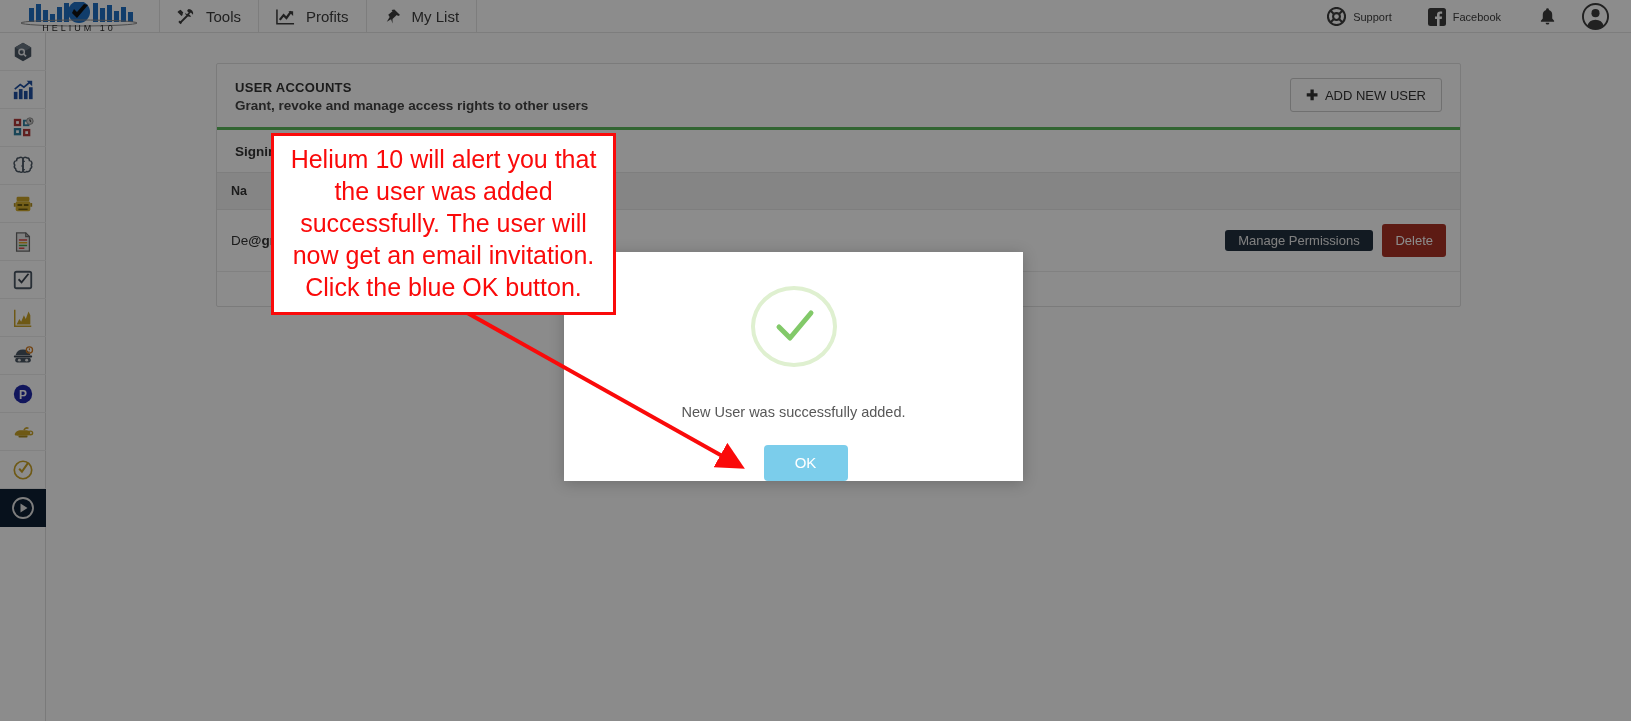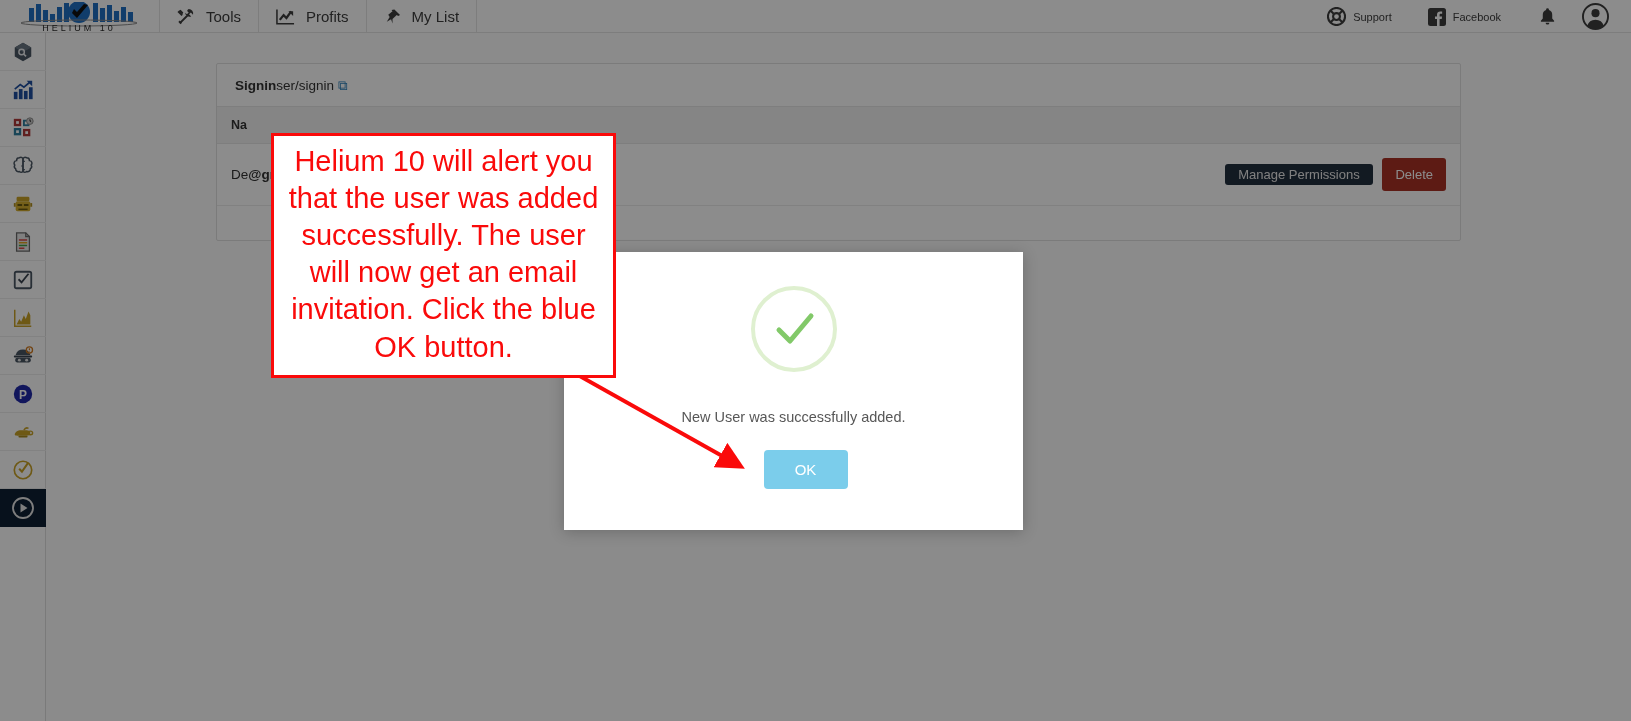--- a/index.html
+++ b/index.html
@@ -149,21 +149,21 @@
     border: none; border-radius: 3px;
     padding: 9px 13px; font-size: 13px;
     cursor: pointer;
   }
   .card-foot { height: 34px; }
 
   
   .modal {
     position: absolute;
     left: 564px; top: 252px;
-    width: 459px; height: 278px;
+    width: 459px; height: 229px;
     background: #ffffff;
     z-index: 60;
     box-shadow: 0 2px 14px rgba(0,0,0,0.22);
     display: flex; flex-direction: column;
     align-items: center;
   }
   .check-circle {
     margin-top: 34px;
     width: 86px; height: 86px;
     border-radius: 50%;
@@ -191,21 +191,21 @@
   .annot {
     position: absolute;
     left: 271px; top: 133px;
     width: 345px;
     background: #ffffff;
     border: 3px solid #fa0a0a;
     padding: 7px 8px 9px 8px;
     z-index: 80;
     text-align: center;
     color: #fa0a0a;
-    font-size: 29px;
+    font-size: 25px;
     line-height: 1.28;
   }
   .arrow-svg {
     position: absolute; left: 0; top: 0;
     width: 1631px; height: 721px;
     z-index: 70;
     pointer-events: none;
   }
 </style>
 </head>
@@ -458,20 +458,28 @@
             <path d="M9.5 7.5l7 4.5-7 4.5z" fill="#e6e6e6"></path>
           </svg>
       </span>
     </div>
   </div>
 
   <div class="content">
 
     <div class="card">
 
+      <div class="card-head">
+        <div class="card-title">USER ACCOUNTS</div>
+        <div class="card-sub">Grant, revoke and manage access rights to other users</div>
+        <div class="btn-add">
+          <span class="plus">✚</span>
+          <span>ADD NEW USER</span>
+        </div>
+      </div>
 
       <div class="signin-row">
         <b>Signin</b><span class="signin-link">ser/signin</span><span class="copy-ico">⧉</span>
       </div>
 
       <table class="tbl">
         <thead>
           <tr>
             <th>Na</th>
             <th></th>

